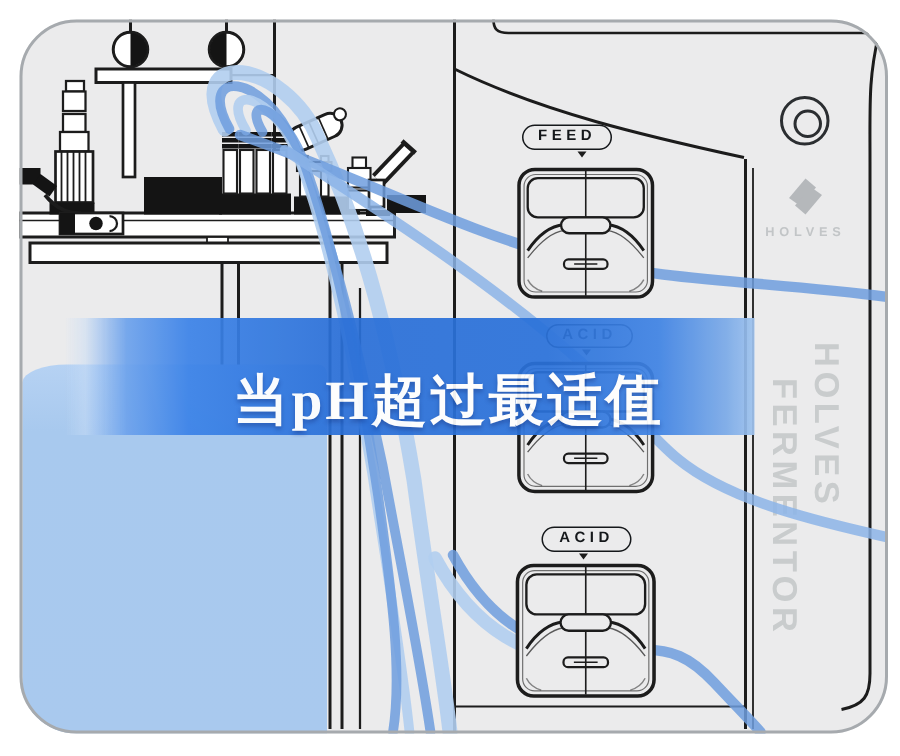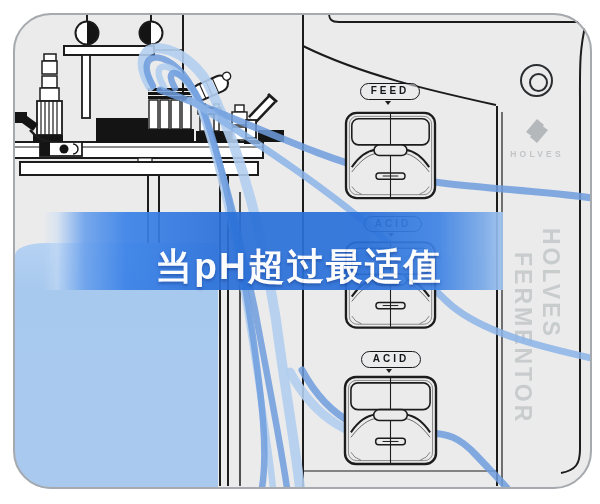--- a/index.html
+++ b/index.html
@@ -32,21 +32,21 @@
   #port-inner{position:absolute;left:6.5px;top:6.5px;width:15px;height:15px;
               border:2.2px solid #2b2e31;border-radius:50%;box-sizing:content-box;}
   #logo-svg{position:absolute;left:516px;top:112px;z-index:40;}
   #logo-text{position:absolute;left:503px;top:149px;width:68px;z-index:40;text-align:center;
              font-size:8.5px;font-weight:bold;letter-spacing:3.2px;color:#c2c5c7;}
   #banner{position:absolute;left:43px;top:212px;width:460px;height:78px;z-index:60;opacity:.93;
           background:linear-gradient(90deg,rgba(255,255,255,0) 0%,rgba(199,220,246,.55) 3%,
              #6ea3ec 9%,#3c83e8 18%,#2b70d8 40%,#2b72da 70%,#3f83e4 86%,#7cabe8 96%,#9fc3ee 100%);
           display:flex;align-items:center;justify-content:center;}
   #banner-text{padding-left:52px;color:#ffffff;font-size:37px;font-weight:bold;letter-spacing:2px;
-               font-family:Liberation Sans, sans-serif;
+               font-family:Liberation Serif, serif;
                text-shadow:0 2px 3px rgba(10,40,120,.45);white-space:nowrap;margin-top:32px;}
   #card-border{position:absolute;left:13px;top:13px;width:579px;height:476px;z-index:70;
                box-sizing:border-box;border:2px solid #a6aaae;border-radius:38px;pointer-events:none;}
 </style>
 </head>
 <body>
 
 <div id="stage">
 
   <svg width="0" height="0" style="position:absolute">
@@ -199,21 +199,21 @@
         <path d="M153,86 C130,45 176,48 196,96 C224,165 240,240 255,310 C268,380 280,440 287,488" stroke="rgba(110,158,222,0.85)" stroke-width="6.5"></path>
         <path d="M164,87 C145,55 182,60 199,105 C222,168 236,245 248,315 C258,380 268,440 273,488" stroke="rgba(177,206,240,0.9)" stroke-width="6.5"></path>
         <path d="M175,88 C160,62 190,70 204,112 C226,175 240,250 252,330 C262,400 268,450 262,488" stroke="rgba(110,158,222,0.85)" stroke-width="6.5"></path>
         <path d="M160,90 C240,118 310,155 378,172 C446,188 520,188 600,199" stroke="rgba(110,158,222,0.85)" stroke-width="7"></path>
         <path d="M190,100 C256,142 330,190 388,242 C420,270 430,288 452,306 C486,334 545,348 600,360" stroke="rgba(140,180,232,0.85)" stroke-width="7"></path>
         <path d="M302,370 C330,422 372,440 418,434 C448,430 462,440 476,455 C492,472 500,480 507,488" stroke="rgba(110,158,222,0.85)" stroke-width="7"></path>
         <path d="M290,372 C316,420 352,440 400,441 C410,441 416,440 422,438" stroke="rgba(177,206,240,0.9)" stroke-width="9"></path>
       </g>
     </svg>
 
-    <div class="pump-label" style="left:360px;top:83px;width:58px;text-align:center;">FEED</div>
+    <div class="pump-label" style="left:348px;top:83px;width:58px;text-align:center;">FEED</div>
     <div class="label-caret" style="left:385px;top:101px;"></div>
     <svg class="pump-svg" style="left:343px;top:111px;" width="95" height="89">
       <use href="#pump-head" width="95" height="89"></use>
       </svg>
 
     <div class="pump-label" style="left:364px;top:216px;width:56px;height:14px;line-height:13px;">ACID</div>
     <div class="label-caret" style="left:388px;top:233px;"></div>
     <svg class="pump-svg" style="left:344px;top:237px;" width="93" height="96">
       <use href="#pump-head" width="93" height="96"></use>
       </svg>

